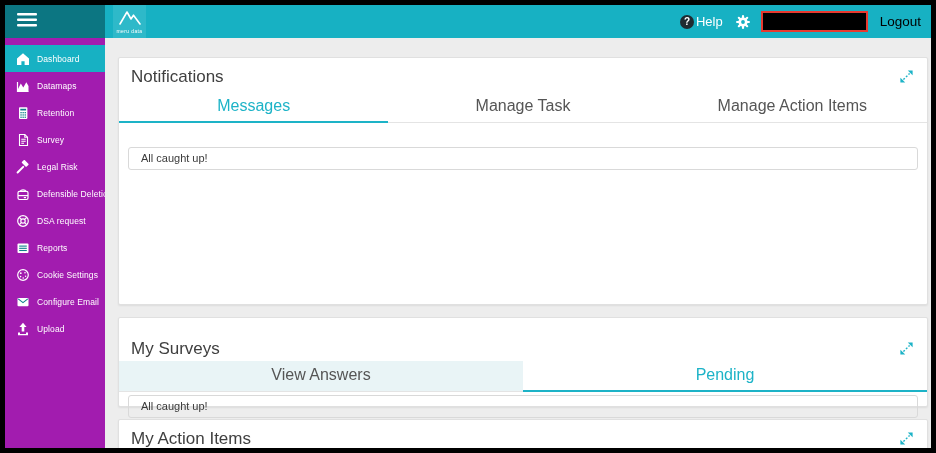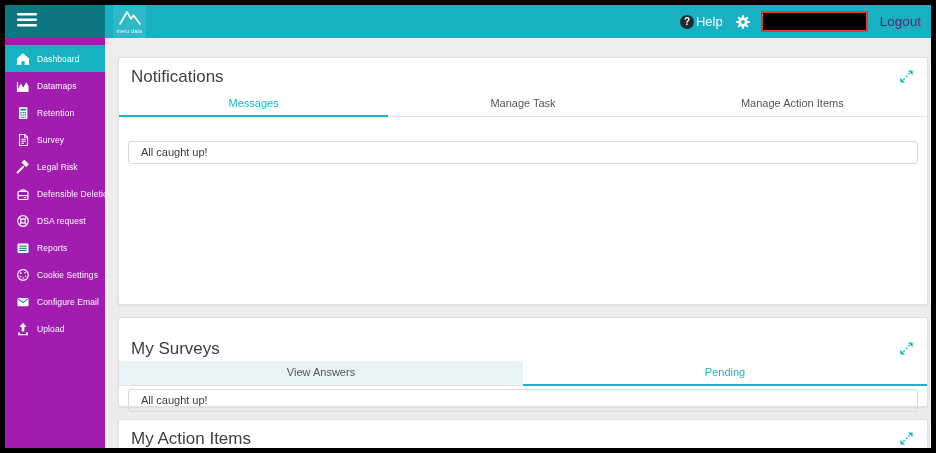--- a/index.html
+++ b/index.html
@@ -19,33 +19,33 @@
   
   .main { flex:1; display:flex; flex-direction:column; min-width:0; }
   .topbar { height:33px; background:#17b1c3; display:flex; align-items:center; flex-shrink:0; }
   .logo { margin-left:8px; width:33px; height:33px; background:rgba(255,255,255,.10); display:flex; flex-direction:column; align-items:center; justify-content:center; }
   .logo .brand { color:#fff; font-size:5px; letter-spacing:.4px; margin-top:-1px; }
   .topbar-right { margin-left:auto; display:flex; align-items:center; padding-right:6px; }
   .help { display:flex; align-items:center; gap:2px; color:#fff; font-size:13px; cursor:pointer; }
   .help-circle { width:14px; height:14px; border-radius:50%; background:#1f2b31; color:#fff; font-size:10px; font-weight:bold; display:flex; align-items:center; justify-content:center; }
   .gear { margin-left:12px; cursor:pointer; display:flex; }
   .redacted { margin-left:10px; width:107px; height:21px; background:#000; border:2px solid #e8392f; cursor:pointer; }
-  .logout { margin-left:8px; color:#701a75; font-size:13.5px; padding:2px 4px; cursor:pointer; }
+  .logout { margin-left:8px; color:#000000; font-size:13.5px; padding:2px 4px; cursor:pointer; }
 
   
   .content { flex:1; background:#ededed; padding:19px 3px 0 13px; display:flex; flex-direction:column; gap:12px; overflow:hidden; }
   .panel { background:#fff; border:1px solid #e0e0e0; border-radius:2px; box-shadow:0 1px 2px rgba(0,0,0,.07); display:flex; flex-direction:column; flex-shrink:0; }
   .panel.notifications { height:248px; }
   .panel.surveys { height:90px; }
   .panel.actions { flex:1; }
   .panel-head { display:flex; justify-content:space-between; align-items:center; padding:8px 12px 2px 12px; }
   .panel-title { font-size:17px; color:#404040; line-height:21px; }
   .expand { cursor:pointer; display:flex; padding:2px; }
   .tabs { display:flex; margin-top:3px; }
-  .tab { flex:1; text-align:center; font-size:11px; color:#555; padding:5px 0 7px; border-bottom:1px solid #e4e4e4; cursor:pointer; }
+  .tab { flex:1; text-align:center; font-size:16px; color:#555; padding:5px 0 7px; border-bottom:1px solid #e4e4e4; cursor:pointer; }
   .tab.active { color:#1db3c7; border-bottom:2px solid #1db3c7; padding-bottom:6px; }
   .tab.tinted { background:#e9f4f6; }
   .empty-box { margin:24px 9px 0 9px; border:1px solid #d9d9d9; border-radius:3px; padding:4px 12px 5px; font-size:11px; color:#3a3a3a; }
 </style>
 </head>
 <body>
 
 <div class="frame">
   <div class="app">
 

